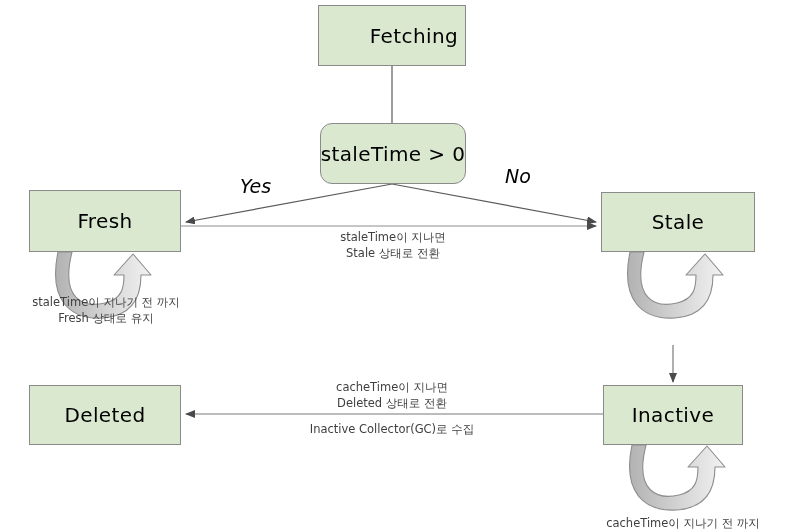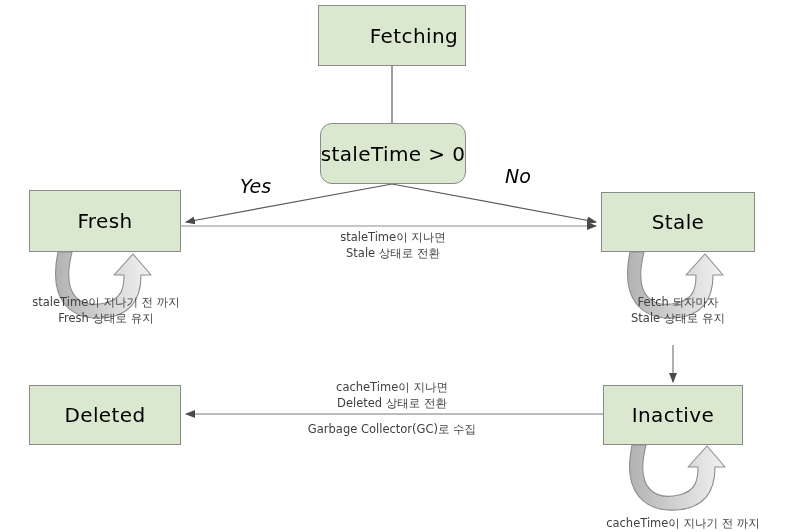--- a/index.html
+++ b/index.html
@@ -142,25 +142,23 @@
   <div class="branch-label" style="left:240px; top:175px;">Yes</div>
 
   <div class="branch-label" style="left:505px; top:165px;">No</div>
 
   <div class="edge-label" style="left:303px; top:230px; width:180px;">staleTime이 지나면
 Stale 상태로 전환</div>
 
   <div class="edge-label" style="left:16px; top:295px; width:180px;">staleTime이 지나기 전 까지
 Fresh 상태로 유지</div>
 
-  <div class="edge-label" style="left:588px; top:295px; width:180px;">Fetch 되자마자
-Stale 상태로 유지</div>
 
 
   <div class="edge-label" style="left:302px; top:380px; width:180px;">cacheTime이 지나면
 Deleted 상태로 전환</div>
 
-  <div class="edge-label" style="left:297px; top:422px; width:190px;">Garbage Collector(GC)로 수집</div>
+  <div class="edge-label" style="left:297px; top:422px; width:190px;">Inactive Collector(GC)로 수집</div>
 
   <div class="edge-label" style="left:583px; top:516px; width:200px;">cacheTime이 지나기 전 까지
 Inactive 상태로 유지</div>
 
 </div>
 
 </body></html>

